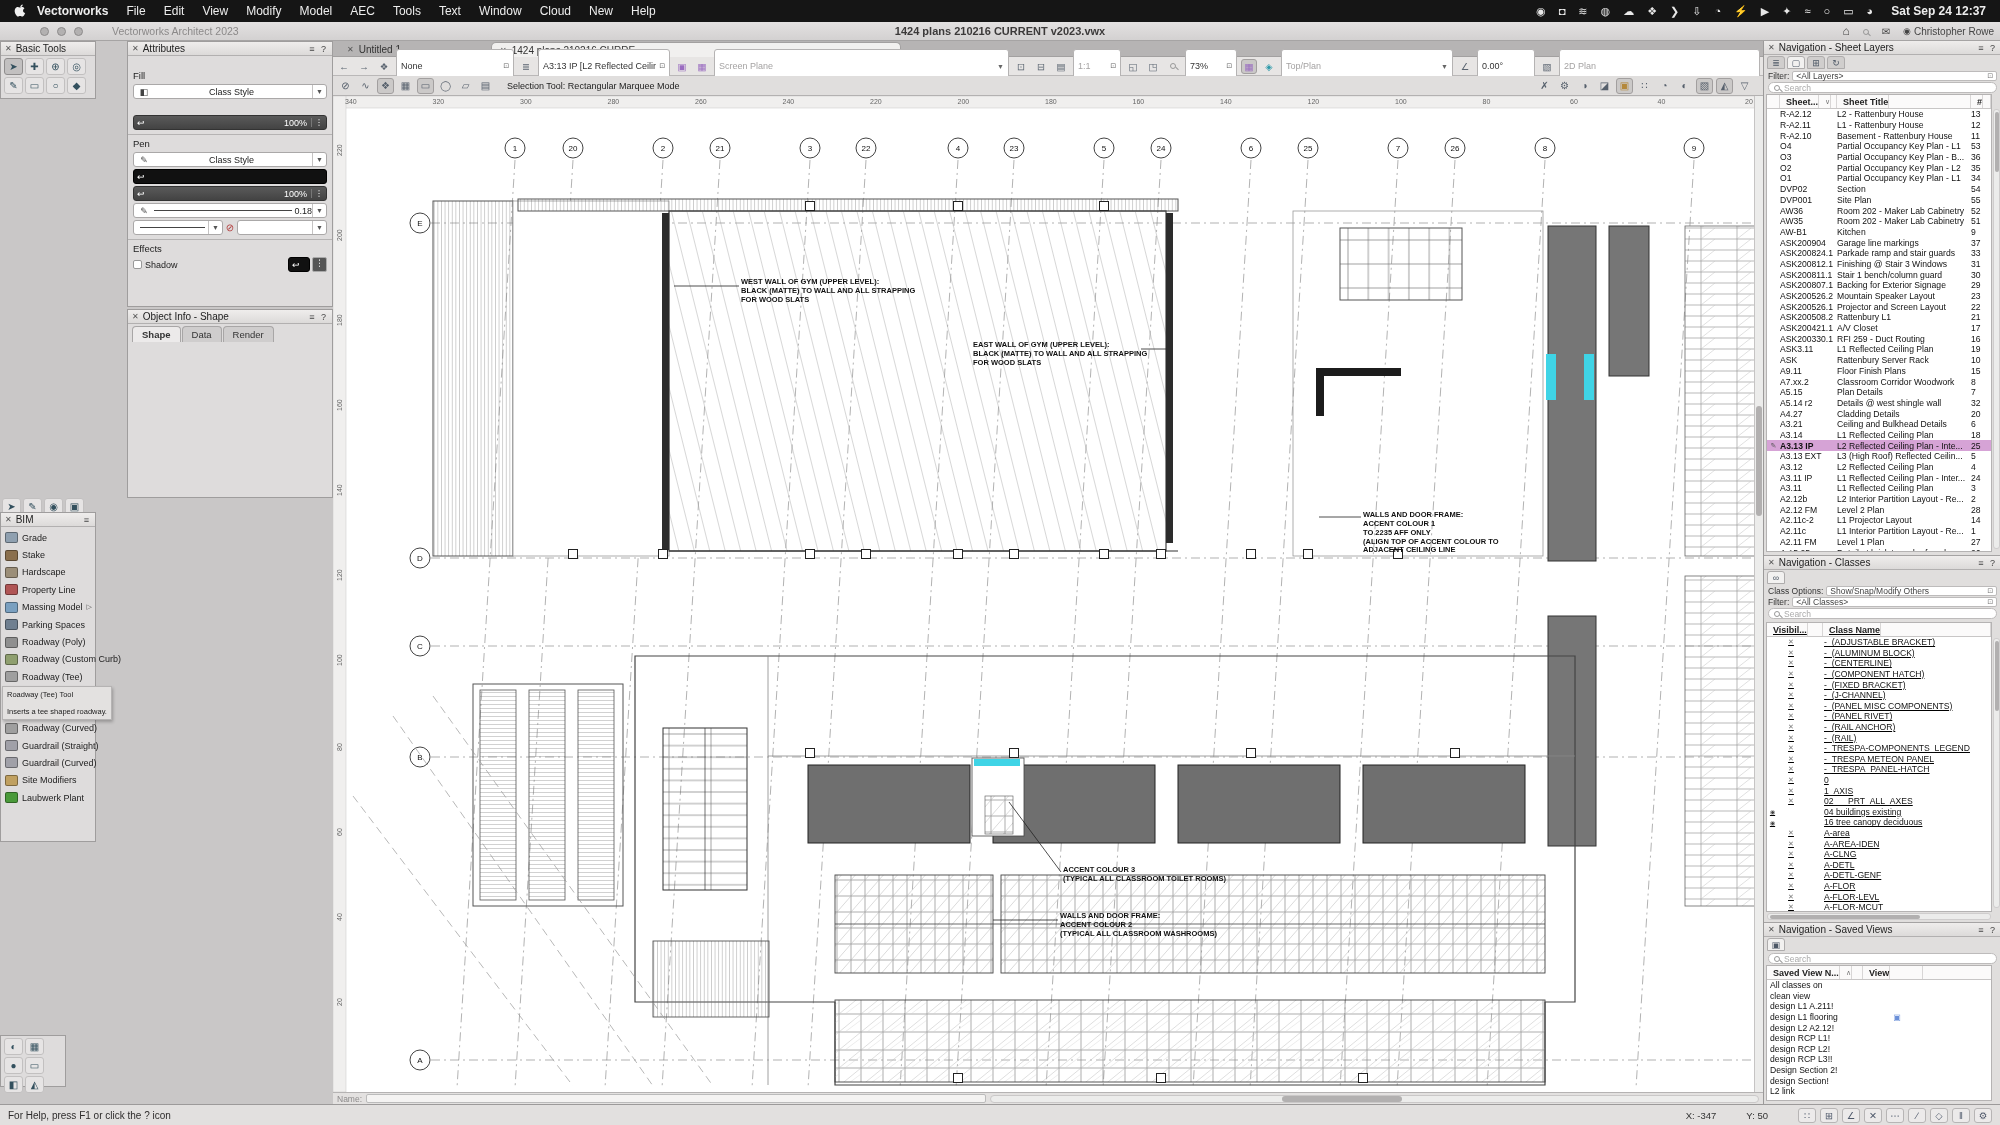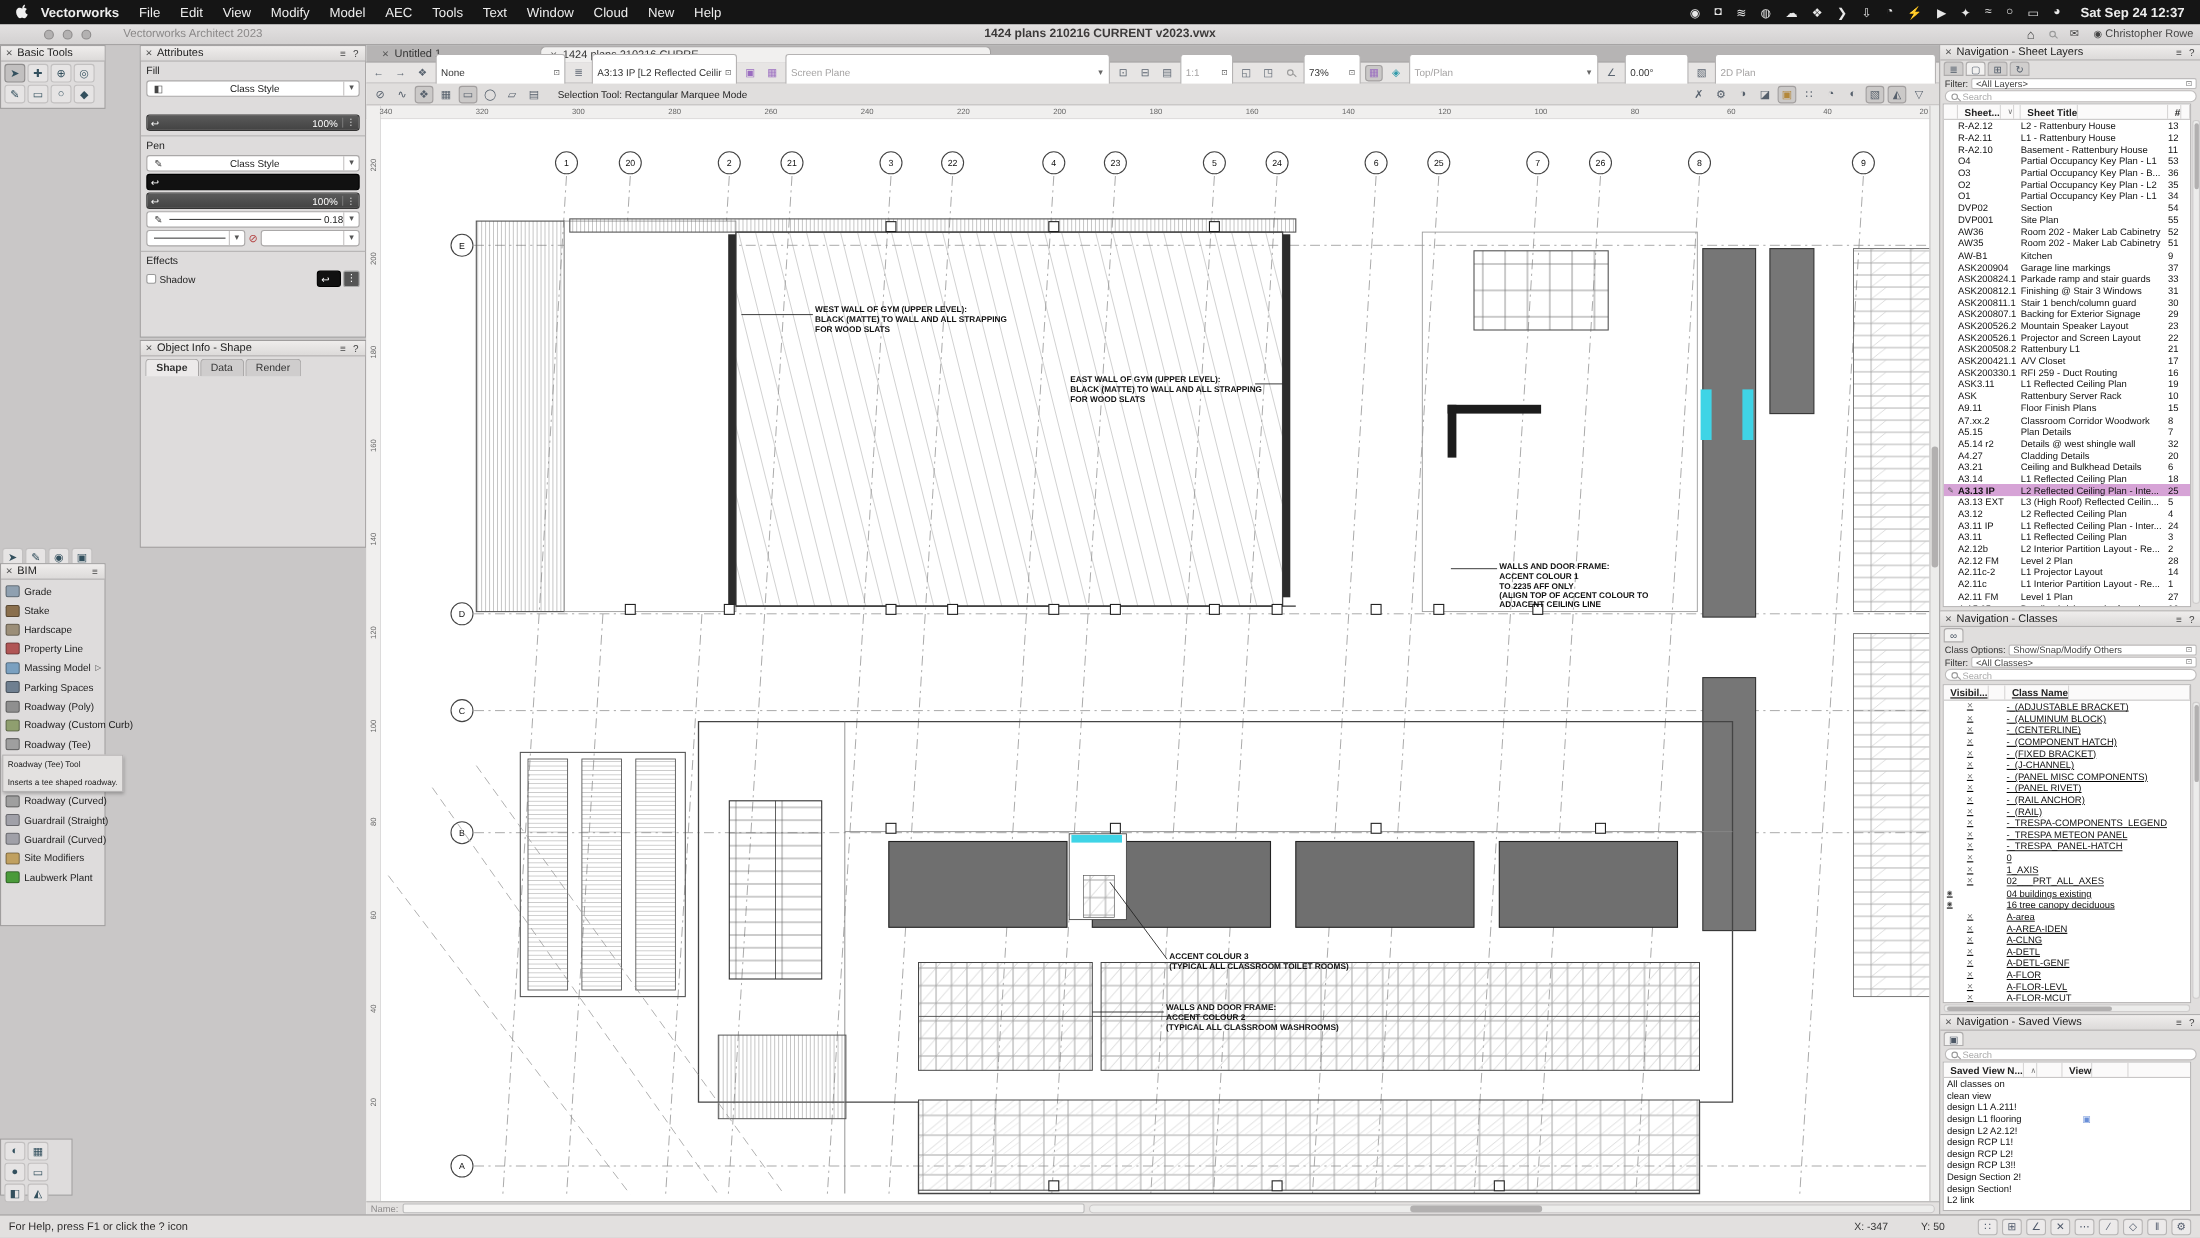--- a/index.html
+++ b/index.html
@@ -29,21 +29,21 @@
   .tbtn{width:19px;height:17px;display:flex;align-items:center;justify-content:center;font-size:10px;color:#33505e;background:#e6e4e4;border:1px solid #c2c0c0;border-radius:3px;}
   .tbtn.on{background:#c2c0c0;border-color:#8f8d8d;}
   
   .bim-list{padding:2px 0;}
   .bim-item{display:flex;align-items:center;gap:4px;height:17.4px;font-size:9px;color:#1c1c1c;padding-left:4px;white-space:nowrap;}
   .bim-ic{width:13px;height:11px;border-radius:2px;border:1px solid rgba(0,0,0,.35);flex:none;}
   .bim-fly{margin-left:auto;margin-right:3px;font-size:7px;color:#555;}
   .bim-tip{position:absolute;left:1px;width:110px;background:#e3e1e0;border:1px solid #b5b3b3;box-shadow:1px 2px 3px rgba(0,0,0,.25);font-size:7.5px;color:#222;padding:3px 4px;z-index:5;}
   .bim-tip .t1{margin-bottom:8px;}
   
-  .plabel{font-size:9.5px;color:#222;padding:3px 5px 1px;}
+  .plabel{font-size:9.5px;color:#222;padding:3px 5px 1px;margin-top:11px;}
   .arow{display:flex;align-items:center;gap:3px;margin:2px 5px;}
   .afield{flex:1;height:15px;background:#fff;border:1px solid #aaa8a8;border-radius:3px;display:flex;align-items:center;font-size:9px;color:#222;padding:0 3px;}
   .afield .cen{flex:1;text-align:center;}
   .dd{margin-left:auto;font-size:7px;color:#555;border-left:1px solid #c5c3c3;padding-left:3px;height:100%;display:flex;align-items:center;}
   .aicon{width:14px;font-size:9px;color:#444;text-align:center;}
   .obar{flex:1;height:15px;background:linear-gradient(#5a5a5a,#434343);border:1px solid #333;border-radius:3px;color:#fff;display:flex;align-items:center;font-size:9px;padding:0 3px;}
   .obar .pct{margin-left:auto;}
   .obar .dots{border-left:1px solid #777;margin-left:4px;padding-left:3px;font-size:8px;}
   .blackbar{flex:1;height:15px;background:#111;border:1px solid #000;border-radius:3px;color:#fff;display:flex;align-items:center;font-size:9px;padding:0 3px;}
   .cb{width:9px;height:9px;background:#fff;border:1px solid #999;border-radius:2px;}
@@ -1232,21 +1232,21 @@
         </div>
       <div class="ntabs">
           <span class="ntab on">▣</span>
         </div>
       <div class="searchrow">
           <span class="mag"></span>
           <span>Search</span>
         </div>
       <div class="listwrap" style="top:42px;bottom:3px;">
         <div class="cols">
-            <span style="width:108px;">
+            <span style="width:96px;">
               <span>Saved View N...</span>
               <span style="font-weight:normal;font-size:7px;color:#777;">∧</span>
             </span>
             <span style="width:60px;">
               <span>View</span>
             </span>
           </div>
         <div id="saved-rows">
             <div class="sv-row">
               <span class="sv-name">All classes on</span>

